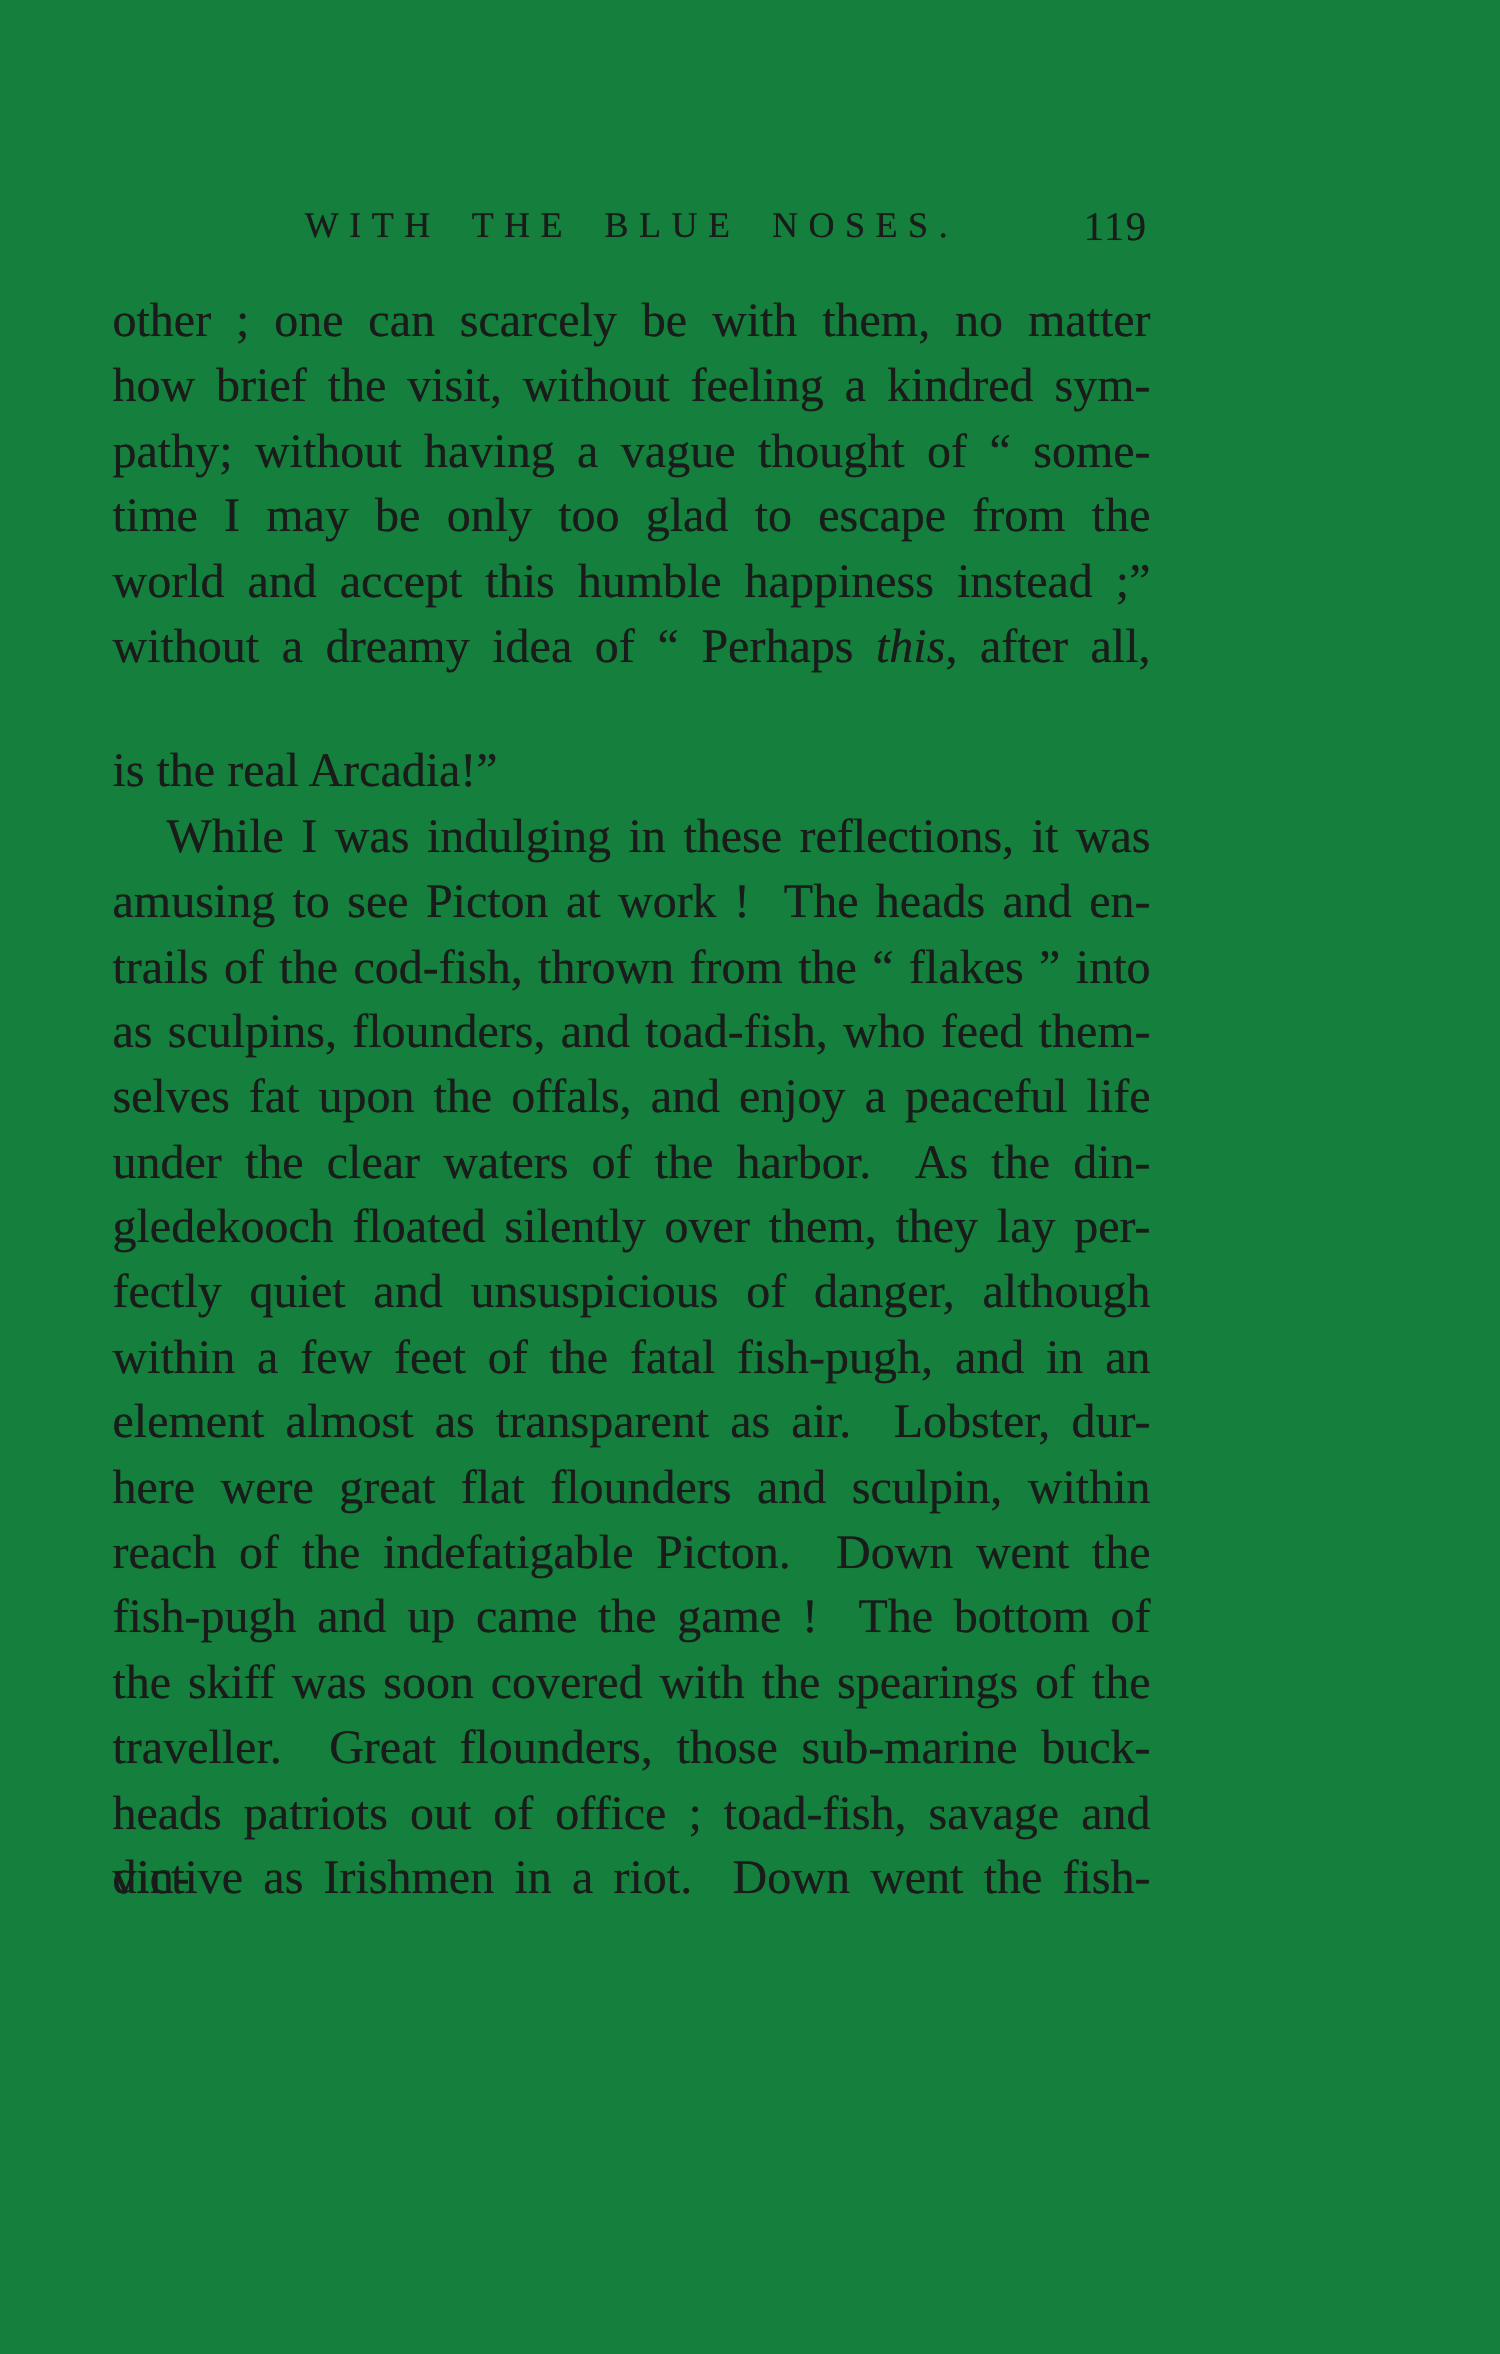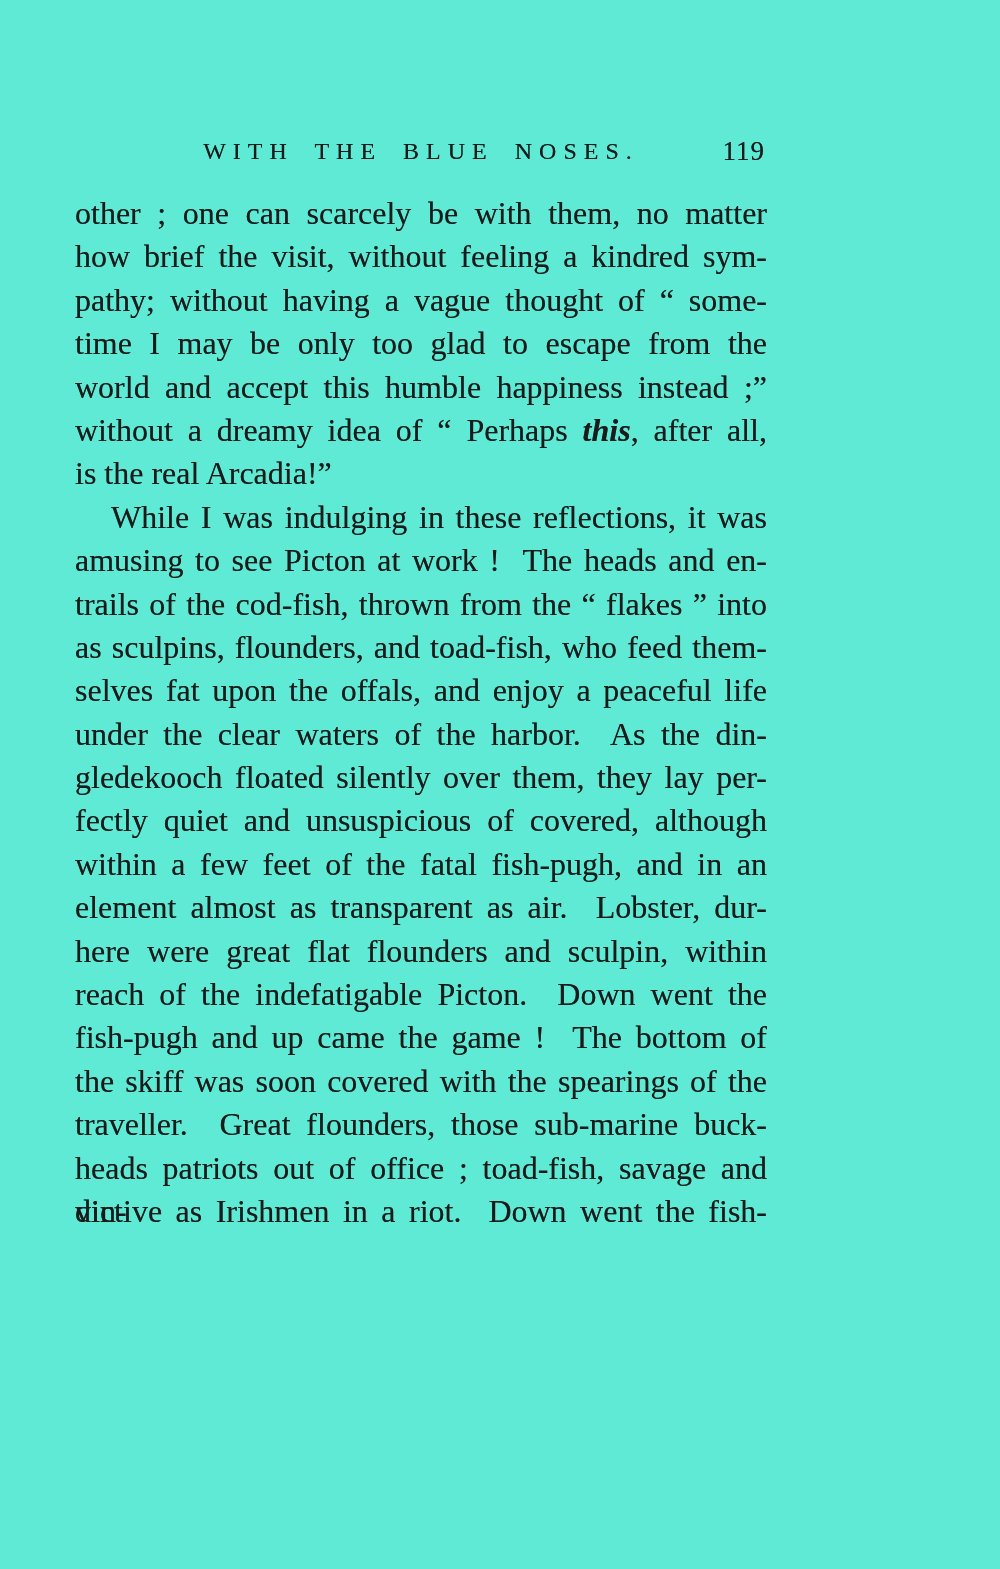--- a/index.html
+++ b/index.html
@@ -4,21 +4,21 @@
 <style>
   html, body {
     margin: 0;
     padding: 0;
     background: #ffffff;
   }
   .page {
     position: relative;
     width: 1000px;
     height: 1569px;
-    background: #5eead4;
+    background: #15803d;
     color: #1b1b1b;
     font-family: "Liberation Serif", serif;
     overflow: hidden;
   }
   
   .running-header {
     position: absolute;
     top: 134px;
     left: 75px;
     width: 692px;
@@ -59,24 +59,24 @@
     text-align-last: justify;
     text-shadow: 0 0 0.45px rgba(0,0,0,0.55);
     overflow: visible;
   }
   .line.indent {
     padding-left: 36px;
   }
   .line.short {
     text-align: left;
     text-align-last: left;
+    margin-top: 40px;
   }
   .line i {
     font-style: italic;
-    font-weight: bold;
   }
 </style>
 </head>
 <body>
 
 <div class="page">
 
   <div class="running-header">
     <div class="header-title">WITH THE BLUE NOSES.</div>
     <div class="header-pagenum">119</div>
@@ -90,21 +90,21 @@
       <div class="line"><span>world and accept this humble happiness instead ;”</span></div>
       <div class="line"><span>without a dreamy idea of “ Perhaps </span><i>this</i><span>, after all,</span></div>
       <div class="line short"><span>is the real Arcadia!”</span></div>
       <div class="line indent"><span>While I was indulging in these reflections, it was</span></div>
       <div class="line"><span>amusing to see Picton at work !&nbsp; The heads and en-</span></div>
       <div class="line"><span>trails of the cod-fish, thrown from the “ flakes ” into</span></div>
       <div class="line"><span>as sculpins, flounders, and toad-fish, who feed them-</span></div>
       <div class="line"><span>selves fat upon the offals, and enjoy a peaceful life</span></div>
       <div class="line"><span>under the clear waters of the harbor.&nbsp; As the din-</span></div>
       <div class="line"><span>gledekooch floated silently over them, they lay per-</span></div>
-      <div class="line"><span>fectly quiet and unsuspicious of covered, although</span></div>
+      <div class="line"><span>fectly quiet and unsuspicious of danger, although</span></div>
       <div class="line"><span>within a few feet of the fatal fish-pugh, and in an</span></div>
       <div class="line"><span>element almost as transparent as air.&nbsp; Lobster, dur-</span></div>
       <div class="line"><span>here were great flat flounders and sculpin, within</span></div>
       <div class="line"><span>reach of the indefatigable Picton.&nbsp; Down went the</span></div>
       <div class="line"><span>fish-pugh and up came the game !&nbsp; The bottom of</span></div>
       <div class="line"><span>the skiff was soon covered with the spearings of the</span></div>
       <div class="line"><span>traveller.&nbsp; Great flounders, those sub-marine buck-</span></div>
       <div class="line"><span>heads patriots out of office ; toad-fish, savage and vin-</span></div>
       <div class="line"><span>dictive as Irishmen in a riot.&nbsp; Down went the fish-</span></div>
     </div>

